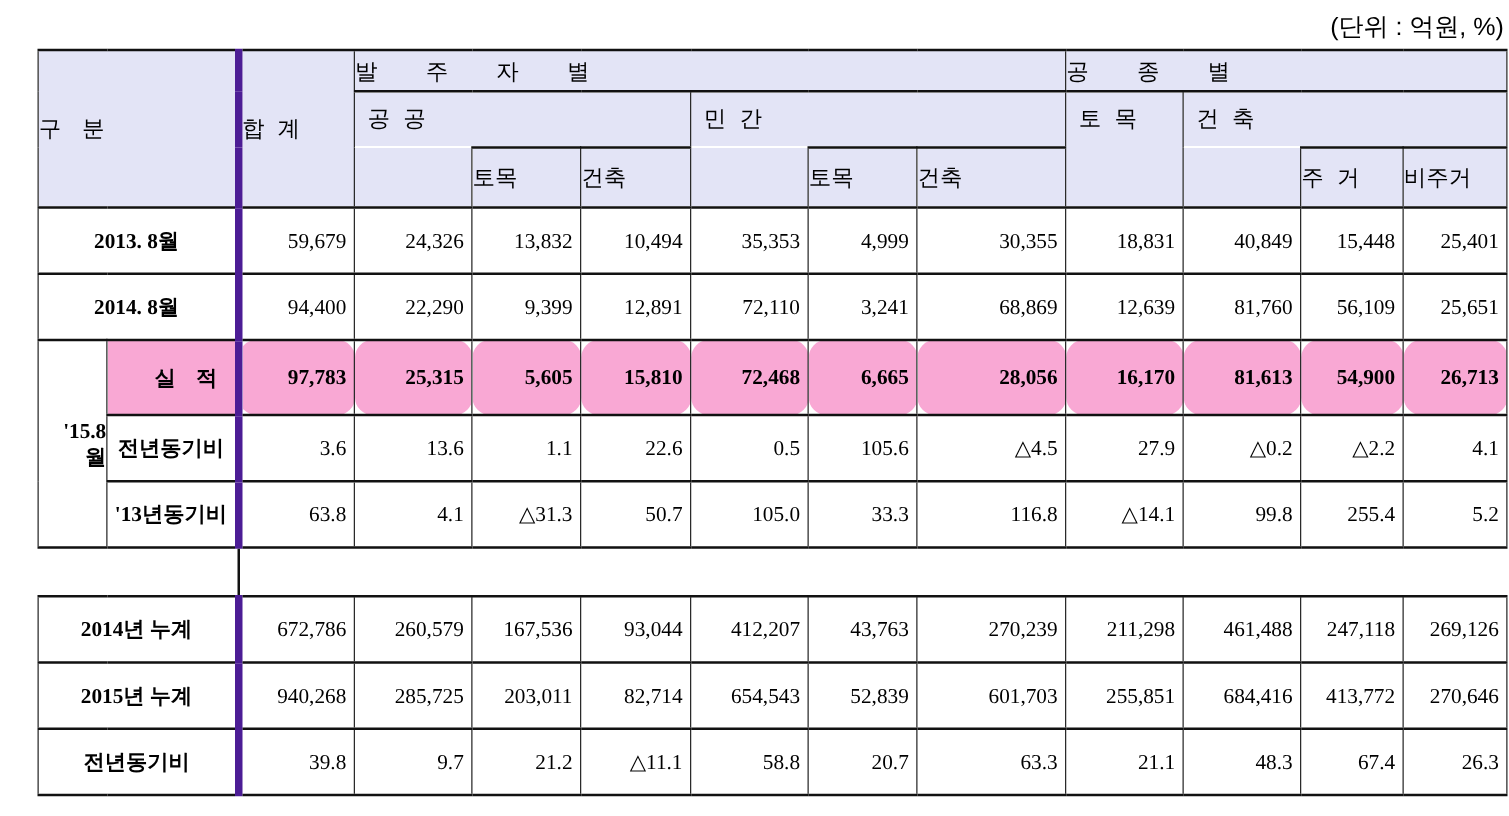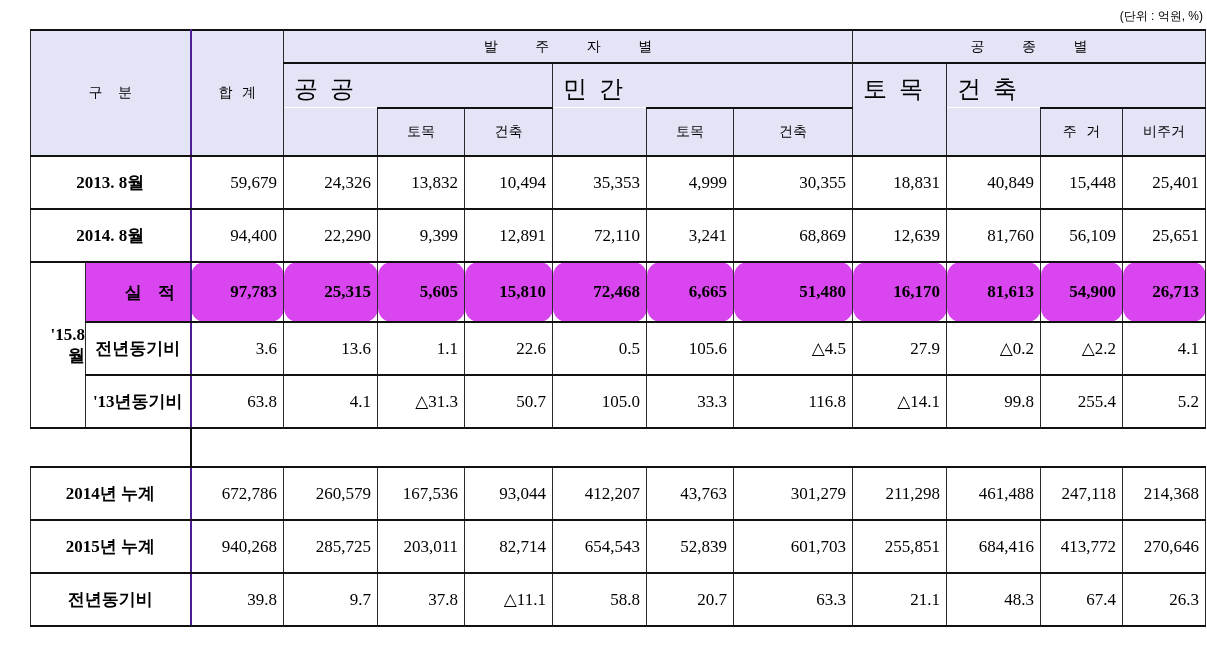--- a/index.html
+++ b/index.html
@@ -7,21 +7,21 @@
     width: 1207px; height: 653px;
     background: #ffffff;
     font-family: "Liberation Serif", "DejaVu Serif", serif;
     color: #000;
     overflow: hidden;
   }
   .unit-note {
     width: 1205px;
     text-align: right;
     font-family: "Liberation Sans", "DejaVu Sans", sans-serif;
-    font-size: 12px;
+    font-size: 20px;
     padding: 8px 2px 4px 0;
   }
   table.orders {
     border-collapse: collapse;
     table-layout: fixed;
     margin-left: 30px;
     width: 1175px;
   }
   td, th {
     border-left: 1px solid #2a2a2a;
@@ -29,29 +29,29 @@
     border-top: 2px solid #111;
     border-bottom: 2px solid #111;
     font-size: 17px;
     font-weight: normal;
     vertical-align: middle;
     overflow: hidden;
     white-space: nowrap;
   }
   
   .hdr { background: #e3e4f6; }
-  .hdr-center { text-align: center; font-size: 14px; }
+  .hdr-center { text-align: left; font-size: 18px; }
   .ws-xl { word-spacing: 34px; }
   .ws-md { word-spacing: 12px; }
   .ws-sm { word-spacing: 6px; }
   .group-hdr {
     text-align: left;
     vertical-align: top;
     padding: 9px 0 0 10px;
-    font-size: 24px;
+    font-size: 18px;
   }
   .no-top { border-top: hidden; }
   
   .r-h1 { height: 33px; }
   .r-h2 { height: 45px; }
   .r-h3 { height: 48px; }
   .r-d  { height: 53px; margin-left: 13px; }
   .r-actual { height: 60px; }
   .r-spacer { height: 39px; }
   .num {
@@ -62,26 +62,26 @@
     text-align: center;
     font-weight: bold;
     font-size: 17px;
   }
   .month-cell {
     text-align: right;
     font-weight: bold;
     line-height: 1.25;
     white-space: normal;
   }
-  .gray { background: #d946ef; padding-left: 24px; }
+  .gray { background: #f9a8d4; padding-left: 24px; }
   .bold { font-weight: bold; border-radius: 14px; }
   
   .sp-a { border-left: hidden; border-top: 2px solid #111; border-bottom: 2px solid #111; border-right: 2px solid #111; }
   .sp-b { border-right: hidden; border-top: 2px solid #111; border-bottom: 2px solid #111; border-left: 2px solid #111; }
-  .thickR { border-right: 2px solid #4c1d95; }
+  .thickR { border-right: 6px solid #4c1d95; }
 </style>
 </head>
 <body>
 
 <div class="unit-note">(단위 : 억원, %)</div>
 
 <table class="orders">
   <colgroup>
     <col style="width:55px">
       <col style="width:105px">
@@ -158,21 +158,21 @@
       <div>'15.8</div>
       <div>월</div>
     </td>
     <td class="rowlabel gray ws-md thickR">실 적</td>
     <td class="num gray bold">97,783</td>
     <td class="num gray bold">25,315</td>
     <td class="num gray bold">5,605</td>
     <td class="num gray bold">15,810</td>
     <td class="num gray bold">72,468</td>
     <td class="num gray bold">6,665</td>
-    <td class="num gray bold">51,480</td>
+    <td class="num gray bold">28,056</td>
     <td class="num gray bold">16,170</td>
     <td class="num gray bold">81,613</td>
     <td class="num gray bold">54,900</td>
     <td class="num gray bold">26,713</td>
   </tr>
 
   <tr class="r-d">
     <td class="rowlabel thickR">전년동기비</td>
     <td class="num">3.6</td>
     <td class="num">13.6</td>
@@ -208,25 +208,25 @@
   </tr>
 
   <tr class="r-d">
     <td class="rowlabel thickR" colspan="2">2014년 누계</td>
     <td class="num">672,786</td>
     <td class="num">260,579</td>
     <td class="num">167,536</td>
     <td class="num">93,044</td>
     <td class="num">412,207</td>
     <td class="num">43,763</td>
-    <td class="num">301,279</td>
+    <td class="num">270,239</td>
     <td class="num">211,298</td>
     <td class="num">461,488</td>
     <td class="num">247,118</td>
-    <td class="num">214,368</td>
+    <td class="num">269,126</td>
   </tr>
 
   <tr class="r-d">
     <td class="rowlabel thickR" colspan="2">2015년 누계</td>
     <td class="num">940,268</td>
     <td class="num">285,725</td>
     <td class="num">203,011</td>
     <td class="num">82,714</td>
     <td class="num">654,543</td>
     <td class="num">52,839</td>
@@ -234,21 +234,21 @@
     <td class="num">255,851</td>
     <td class="num">684,416</td>
     <td class="num">413,772</td>
     <td class="num">270,646</td>
   </tr>
 
   <tr class="r-d">
     <td class="rowlabel thickR" colspan="2">전년동기비</td>
     <td class="num">39.8</td>
     <td class="num">9.7</td>
-    <td class="num">37.8</td>
+    <td class="num">21.2</td>
     <td class="num">△11.1</td>
     <td class="num">58.8</td>
     <td class="num">20.7</td>
     <td class="num">63.3</td>
     <td class="num">21.1</td>
     <td class="num">48.3</td>
     <td class="num">67.4</td>
     <td class="num">26.3</td>
   </tr>
 </tbody>

